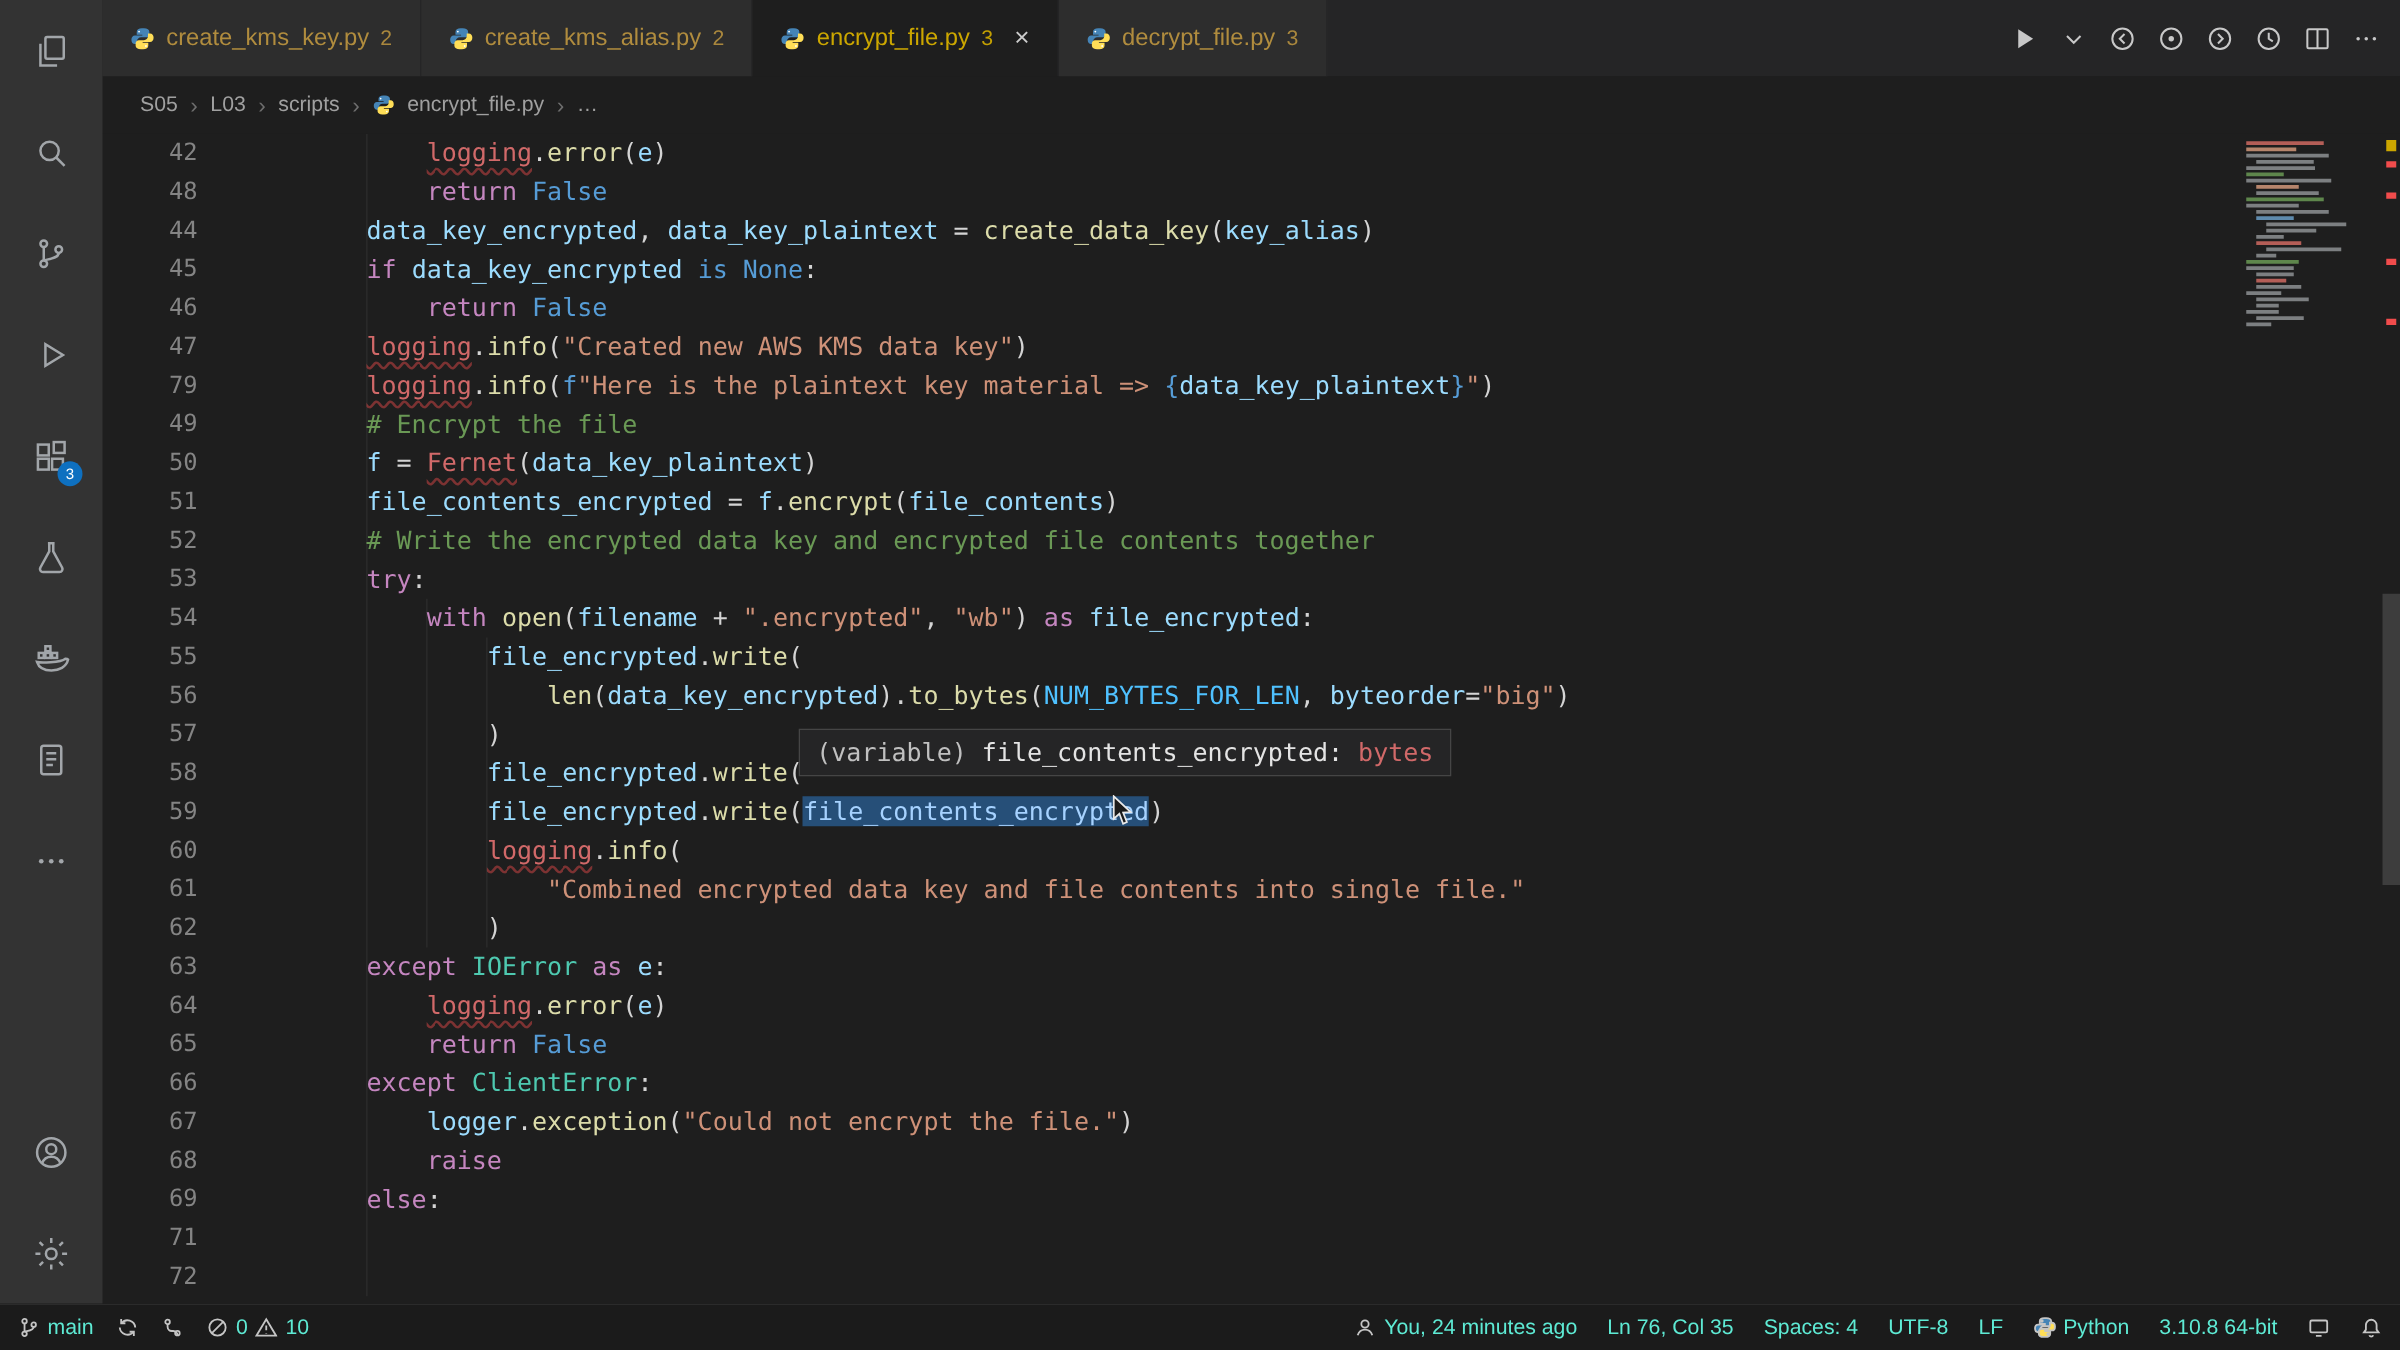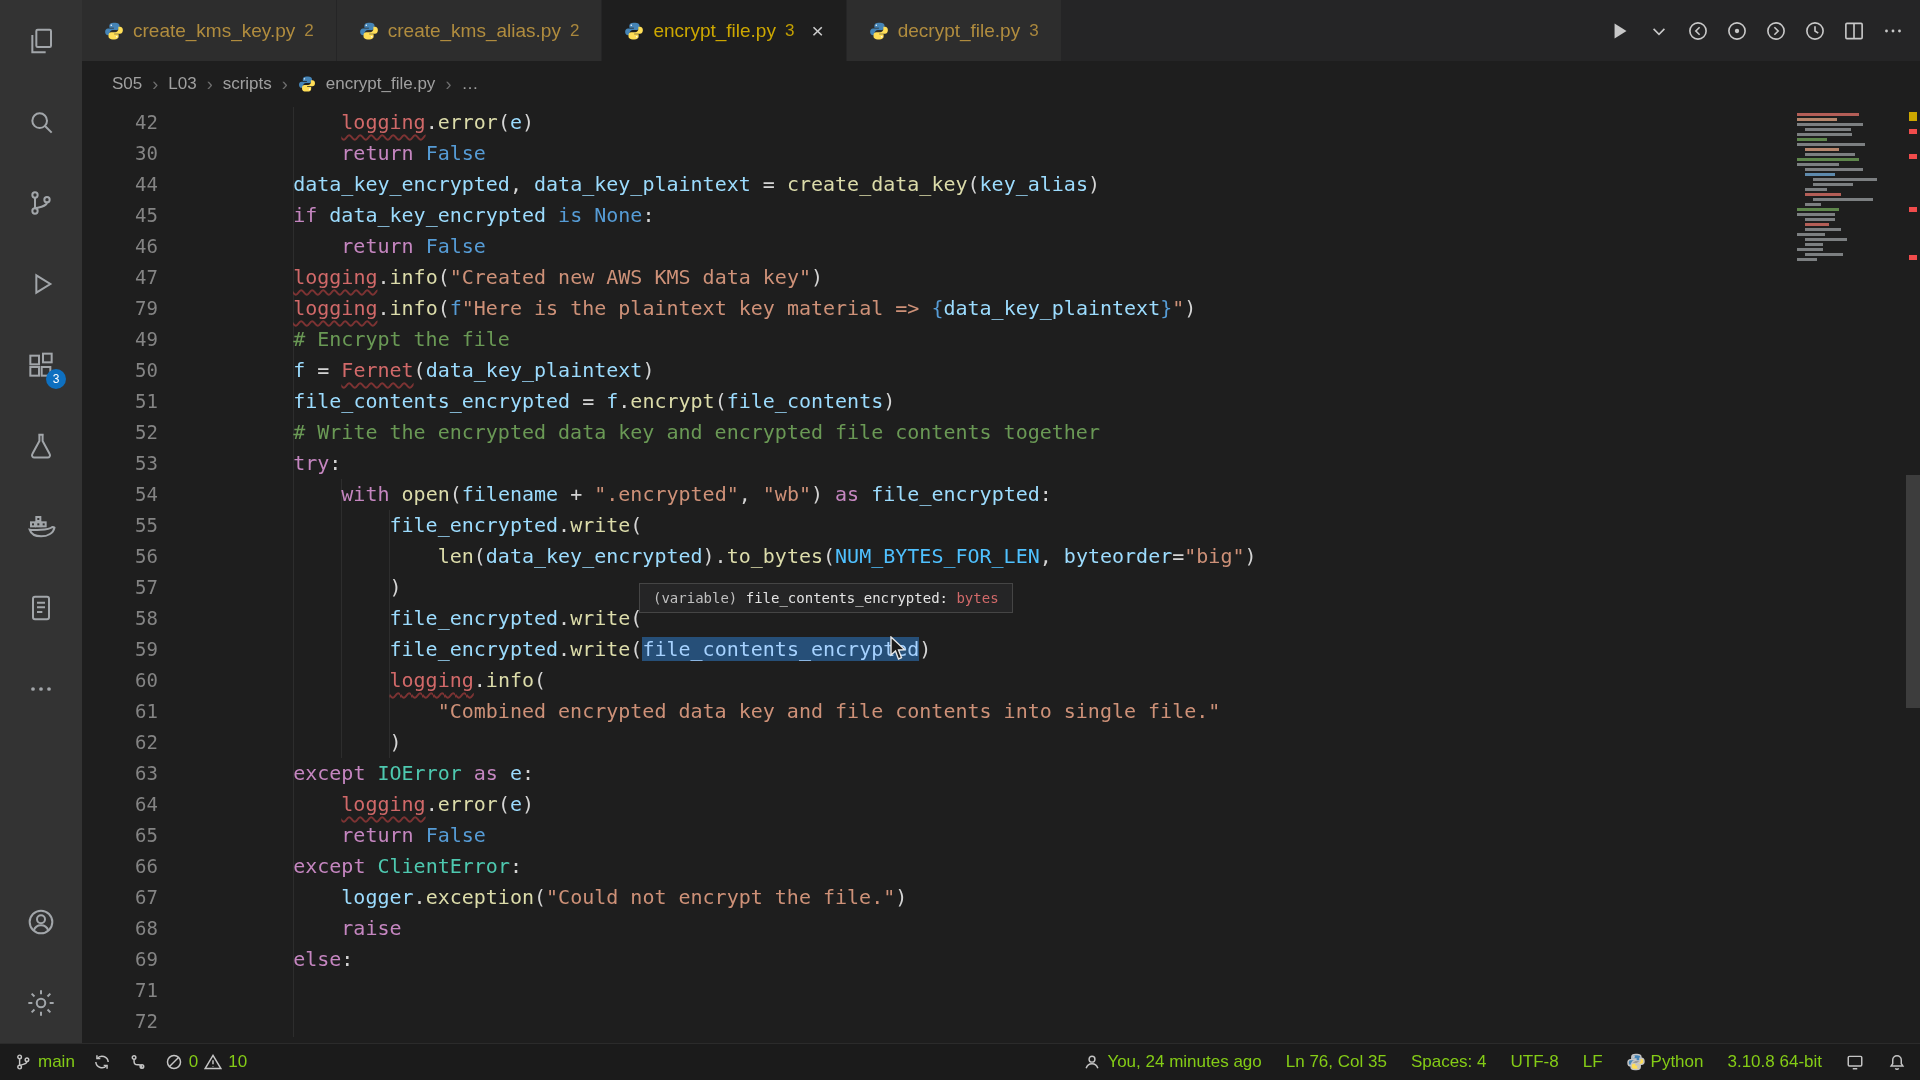--- a/index.html
+++ b/index.html
@@ -51,37 +51,37 @@
   .code-text { margin-left:87px; white-space:pre; }
   .tk-pl{color:#d4d4d4} .tk-kw{color:#c586c0} .tk-cn{color:#569cd6} .tk-va{color:#9cdcfe}
   .tk-fn{color:#dcdcaa} .tk-st{color:#ce9178} .tk-cm{color:#6a9955}
   .tk-er{color:#d16969; text-decoration:underline wavy rgba(241,76,76,.45); text-underline-offset:5px;}
   .tk-cc{color:#4fc1ff} .tk-cl{color:#4ec9b0}
   .tk-sel{background:#264f78; color:#a6d2ff;}
 
   
   .hover-tooltip { position:absolute; left:557px; top:476px; background:#252526;
                    border:1px solid #454545; padding:6px 13px; white-space:pre; z-index:7;
-                   font-family:"DejaVu Sans Mono", monospace; font-size:14px; color:#cccccc; }
+                   font-family:"DejaVu Sans Mono", monospace; font-size:20px; color:#cccccc; }
   .tp-pre { color:#c0c0c0; } .tp-name { color:#e4e4e4; } .tp-type { color:#d16969; }
 
   
   .minimap { position:absolute; left:1711px; top:6px; width:113px; z-index:2; }
   .mm-row { height:3px; margin-bottom:2px; opacity:.85; }
   .scrollbar-slider { position:absolute; left:1824px; width:14px; top:368px; height:233px;
                       background:rgba(121,121,121,0.35); z-index:3; }
   .ruler-marker { position:absolute; left:1827px; width:8px; z-index:3; }
 
   
   .mouse-cursor { position:absolute; left:888px; top:636px; z-index:9; }
 
   
   .statusbar { position:absolute; left:0; right:0; bottom:0; height:37px; background:#1b1b1b;
                border-top:1px solid #2b2b2b; display:flex; align-items:center; font-size:17px;
-               color:#84cc16; z-index:8; padding:0 14px; }
+               color:#5eead4; z-index:8; padding:0 14px; }
   .sb-left, .sb-right { display:flex; align-items:center; gap:18px; }
   .sb-right { margin-left:auto; gap:24px; }
   .sb-item { display:flex; align-items:center; gap:6px; cursor:pointer; white-space:nowrap; }
   .sb-item svg { width:18px; height:18px; stroke:#c5c5c5; fill:none; stroke-width:1.3; }
   .sb-item .pysvg { width:18px; height:18px; }
 </style>
 </head>
 <body>
 
 <svg width="0" height="0" style="position:absolute" aria-hidden="true">
@@ -259,21 +259,21 @@
   <div class="indent-guide g1"></div>
   <div class="indent-guide g2"></div>
   <div class="indent-guide g3"></div>
 
   <div class="code-lines">
       <div class="code-row">
         <span class="gutter">42</span>
         <span class="code-text"><span class="tk-pl">        </span><span class="tk-er">logging</span><span class="tk-pl">.</span><span class="tk-fn">error</span><span class="tk-pl">(</span><span class="tk-va">e</span><span class="tk-pl">)</span></span>
       </div>
       <div class="code-row">
-        <span class="gutter">30</span>
+        <span class="gutter">48</span>
         <span class="code-text"><span class="tk-pl">        </span><span class="tk-kw">return</span><span class="tk-pl"> </span><span class="tk-cn">False</span></span>
       </div>
       <div class="code-row">
         <span class="gutter">44</span>
         <span class="code-text"><span class="tk-pl">    </span><span class="tk-va">data_key_encrypted</span><span class="tk-pl">, </span><span class="tk-va">data_key_plaintext</span><span class="tk-pl"> = </span><span class="tk-fn">create_data_key</span><span class="tk-pl">(</span><span class="tk-va">key_alias</span><span class="tk-pl">)</span></span>
       </div>
       <div class="code-row">
         <span class="gutter">45</span>
         <span class="code-text"><span class="tk-pl">    </span><span class="tk-kw">if</span><span class="tk-pl"> </span><span class="tk-va">data_key_encrypted</span><span class="tk-pl"> </span><span class="tk-cn">is</span><span class="tk-pl"> </span><span class="tk-cn">None</span><span class="tk-pl">:</span></span>
       </div>

